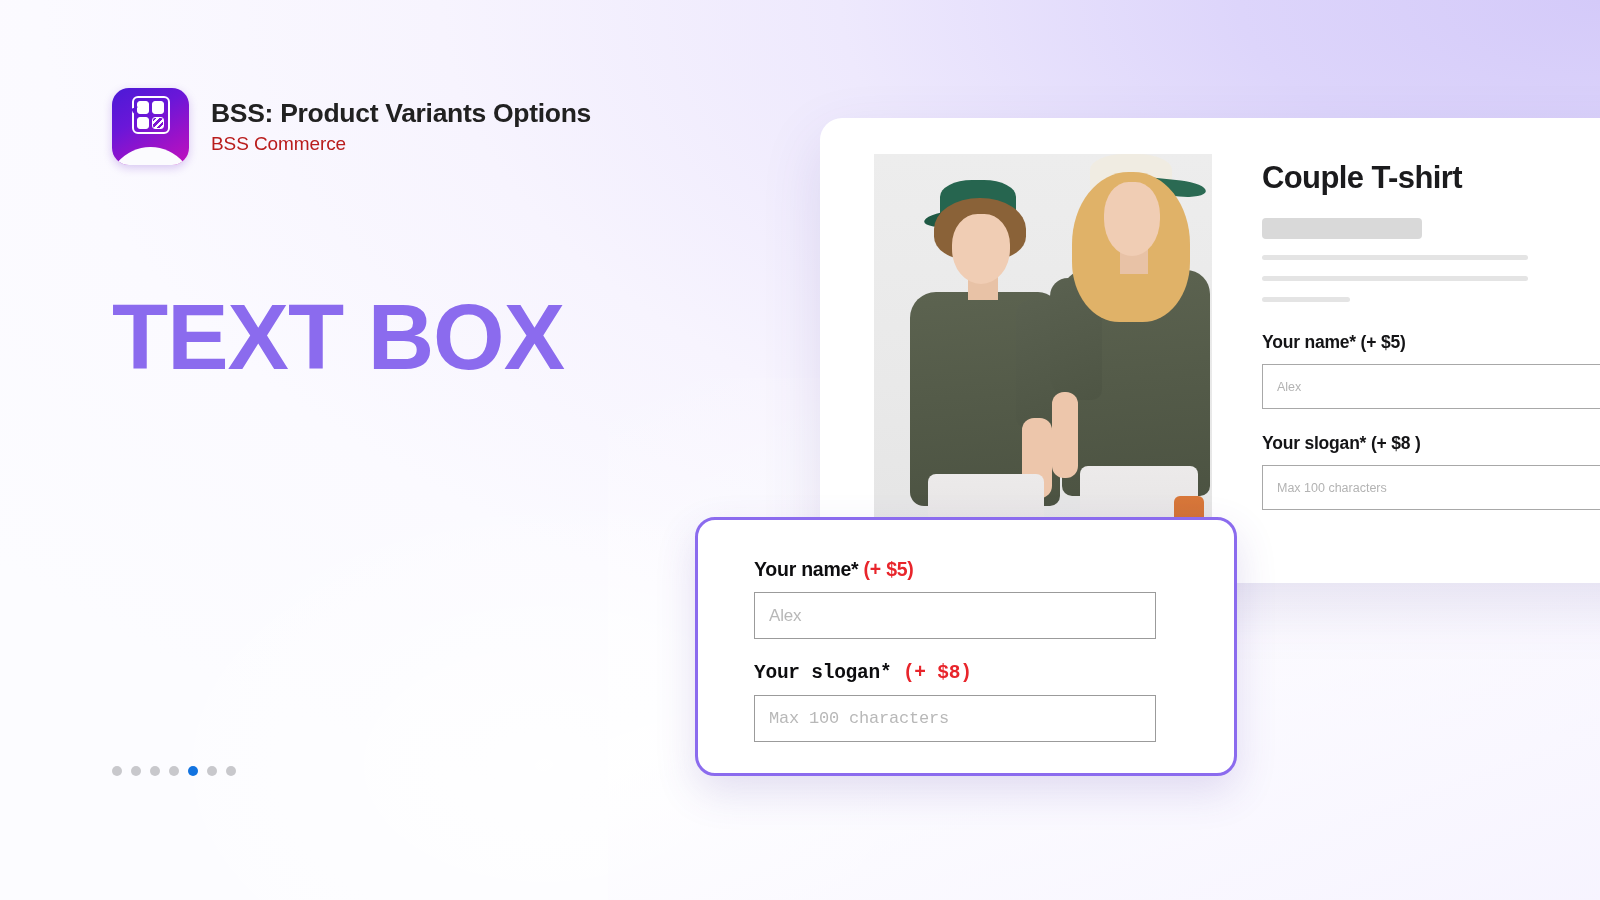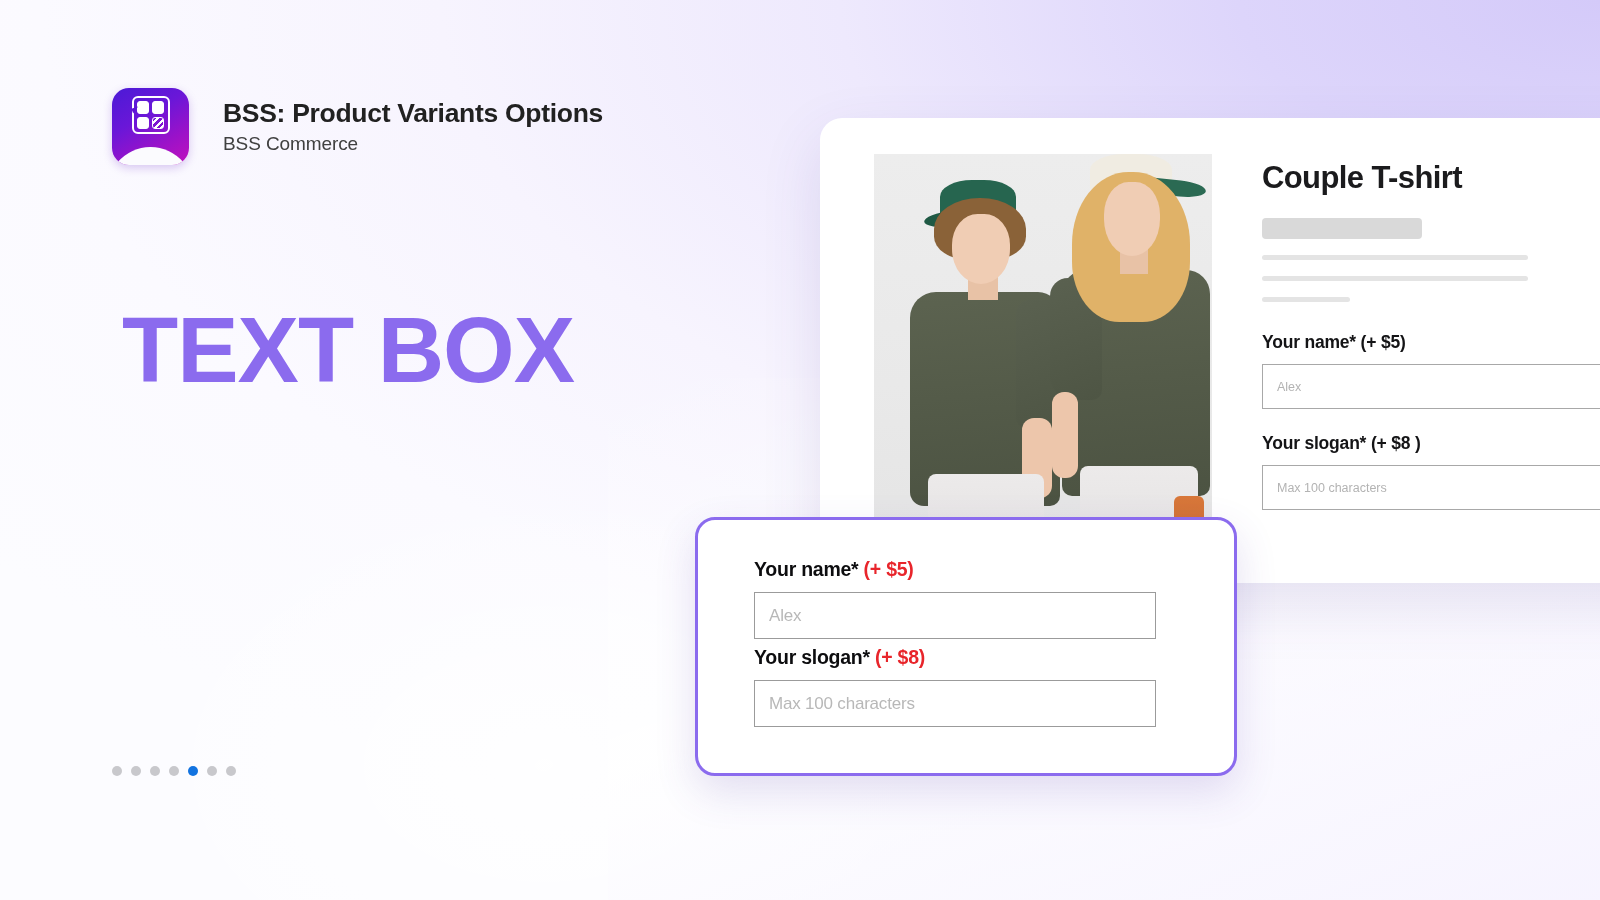--- a/index.html
+++ b/index.html
@@ -26,21 +26,21 @@
   }
   .bg-streak {
     position:absolute; right:0; bottom:0; width:62%; height:58%;
     background:linear-gradient(160deg, rgba(255,255,255,0) 0%, rgba(255,255,255,.55) 45%, rgba(246,243,255,.9) 100%);
     z-index:0;
   }
 
   
   .left { position:absolute; left:112px; top:0; width:640px; height:900px; z-index:3; }
 
-  .brand { position:absolute; left:0; top:88px; display:flex; align-items:center; gap:34px; }
+  .brand { position:absolute; left:0; top:88px; display:flex; align-items:center; gap:22px; }
 
   .logo-tile {
     width:77px; height:77px; border-radius:17px;
     background:linear-gradient(150deg,#4b1ad6 0%,#6a17d8 38%,#9a12c9 70%,#c211bd 100%);
     position:relative; overflow:hidden;
     box-shadow:0 3px 10px rgba(90,20,190,.22);
     flex:0 0 auto;
   }
   .logo-tile::after{
     content:""; position:absolute; left:-10%; bottom:-34px; width:120%; height:52px;
@@ -61,27 +61,26 @@
     border-left:7px solid #5c14d4; border-bottom:5px solid transparent; border-right:3px solid transparent;
     transform:rotate(-20deg);
   }
   .logo-word {
     position:absolute; left:0; right:0; bottom:3px; text-align:center;
     font-size:10.5px; font-weight:bold; letter-spacing:.6px; color:#6f19d6;
   }
 
   .brand-text { display:flex; flex-direction:column; gap:4px; }
   .brand-title { font-size:26.5px; font-weight:bold; color:#212121; letter-spacing:-.3px; }
-  .brand-sub  { font-size:19px; color:#404040; letter-spacing:-.1px; }
+  .brand-sub  { font-size:19px; color:#b91c1c; letter-spacing:-.1px; }
 
   .headline {
-    position:absolute; left:0; top:308px;
+    position:absolute; left:0; top:295px;
     font-size:92px; line-height:.93; font-weight:bold; letter-spacing:-1px;
     color:#8b6bee;
-    margin-left:10px;
   }
   .subhead {
     position:absolute; left:0; top:392px;
     font-size:47px; line-height:1.05; font-weight:bold; letter-spacing:-.8px;
     color:#2b2b2e;
   }
   .blurb {
     position:absolute; left:0; top:472px; width:420px;
     font-size:22px; line-height:1.38; font-style:italic; color:#1d1d1f;
     letter-spacing:-.2px;
@@ -163,21 +162,21 @@
     box-shadow:0 16px 40px rgba(90,60,170,.16);
     z-index:5; padding:38px 78px 0 56px;
   }
   .pp-label { font-size:19.5px; font-weight:bold; color:#0d0d0f; letter-spacing:-.25px; }
   .pp-price { color:#e8252b; }
   .pp-input {
     margin-top:11px; height:47px; border:1px solid #9b9b9b; background:#fff;
     display:flex; align-items:center; padding:0 14px;
     font-size:17px; color:#b8b8b8; letter-spacing:-.2px;
   }
-  .pp-field.second { margin-top:7px; }
+  .pp-field.second { margin-top:23px;font-family:Liberation Mono, monospace; }
 </style>
 </head>
 <body>
 
 <div class="bg"></div>
 <div class="bg-wash"></div>
 <div class="bg-streak"></div>
 
 <div class="left">
 

